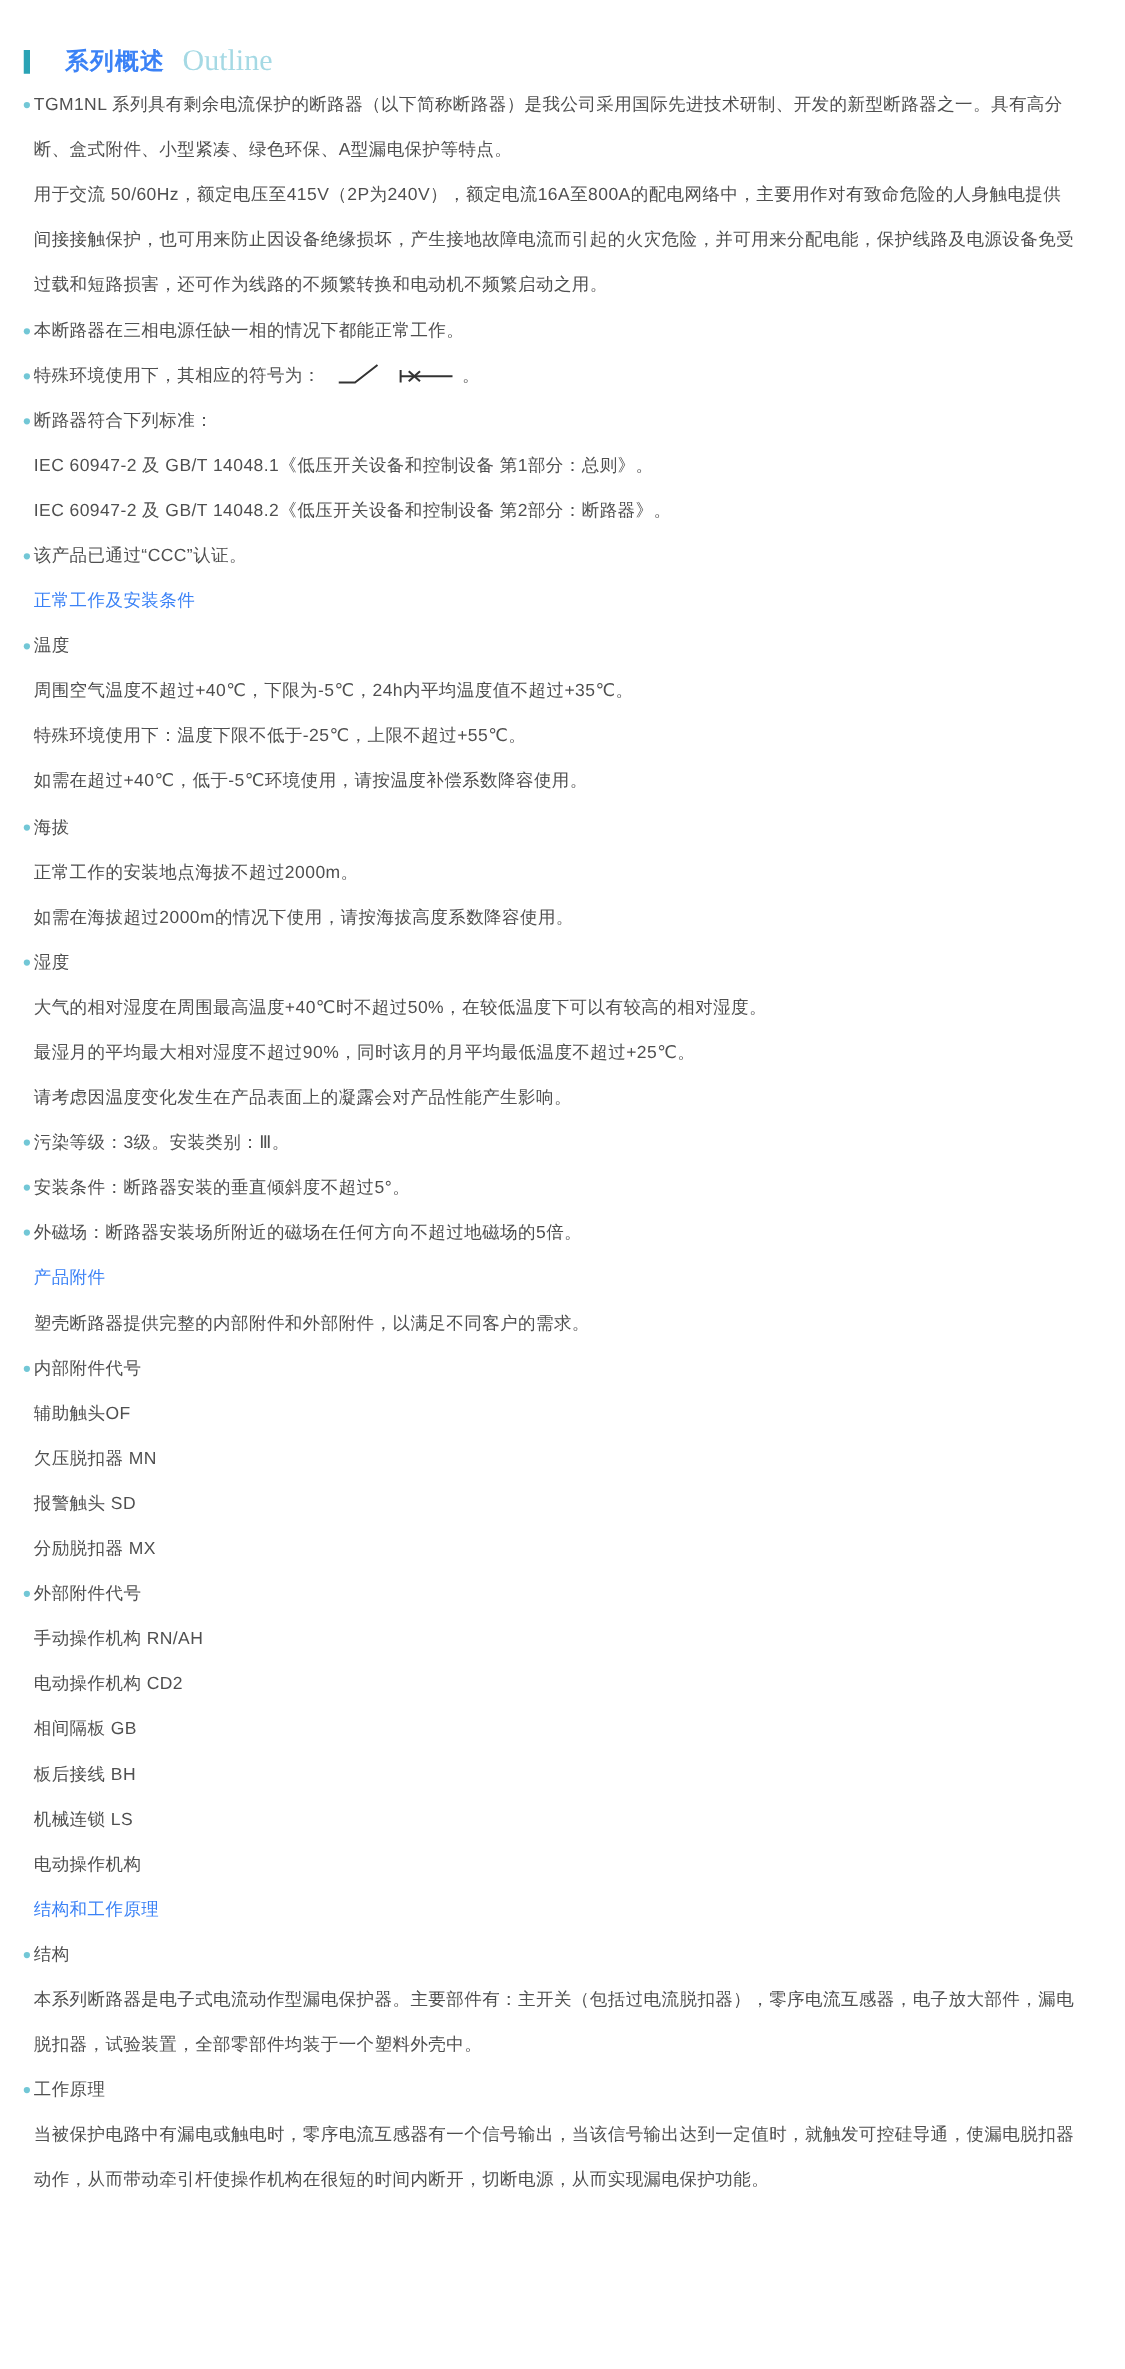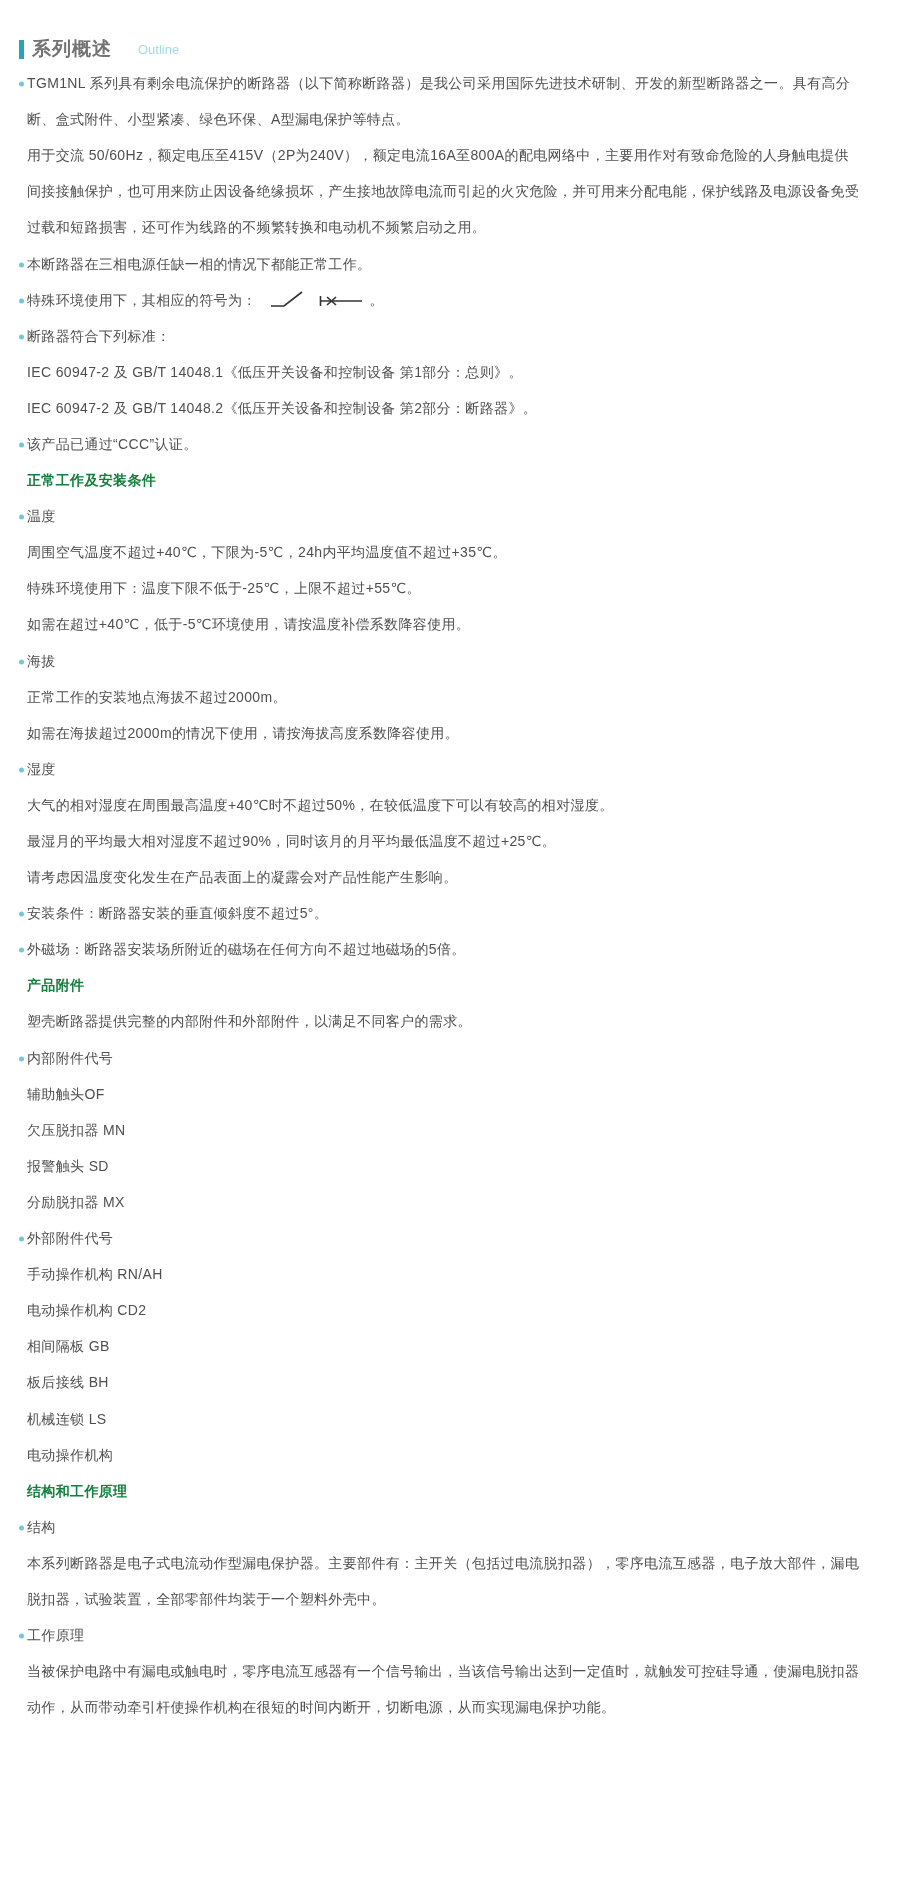--- a/index.html
+++ b/index.html
@@ -25,48 +25,50 @@
   .title-bar {
     display: inline-block;
     width: 5px;
     height: 19px;
     background: var(--accent, #2aa3b5);
     margin-right: 8px;
   }
   .title-zh {
     font-size: 19px;
     font-weight: bold;
-    color: #737373;
+    color: #3b82f6;
     letter-spacing: 1px;
+    margin-left: 20px;
   }
   .title-en {
-    font-size: 13px;
+    font-size: 24px;
     color: var(--accent-light, #a5d9e4);
-    margin-left: 26px;
+    margin-left: 14px;
+    font-family: Liberation Serif, serif;
   }
   .content {
     position: absolute;
     top: 66px;
     left: 0;
     right: 0;
   }
   .line {
     position: relative;
     height: 36.1px;
     padding-left: 27px;
     display: flex;
     align-items: center;
     font-size: 14px;
     color: #4f4f4f;
     white-space: nowrap;
     letter-spacing: 0.35px;
   }
   .line.head .txt {
-    font-weight: bold;
-    color: #15803d;
+    font-weight: normal;
+    color: #3b82f6;
   }
   .dot {
     position: absolute;
     left: 19px;
     top: 50%;
     transform: translateY(-50%);
     width: 5px;
     height: 5px;
     border-radius: 50%;
     background: var(--bullet, #72c7d6);
@@ -170,20 +172,24 @@
         <span class="txt">大气的相对湿度在周围最高温度+40℃时不超过50%，在较低温度下可以有较高的相对湿度。</span>
       </div>
       <div class="line cont">
         <span class="txt">最湿月的平均最大相对湿度不超过90%，同时该月的月平均最低温度不超过+25℃。</span>
       </div>
       <div class="line cont">
         <span class="txt">请考虑因温度变化发生在产品表面上的凝露会对产品性能产生影响。</span>
       </div>
       <div class="line bullet">
         <span class="dot"></span>
+        <span class="txt">污染等级：3级。安装类别：Ⅲ。</span>
+      </div>
+      <div class="line bullet">
+        <span class="dot"></span>
         <span class="txt">安装条件：断路器安装的垂直倾斜度不超过5°。</span>
       </div>
       <div class="line bullet">
         <span class="dot"></span>
         <span class="txt">外磁场：断路器安装场所附近的磁场在任何方向不超过地磁场的5倍。</span>
       </div>
       <div class="line head">
         <span class="txt">产品附件</span>
       </div>
       <div class="line cont">

